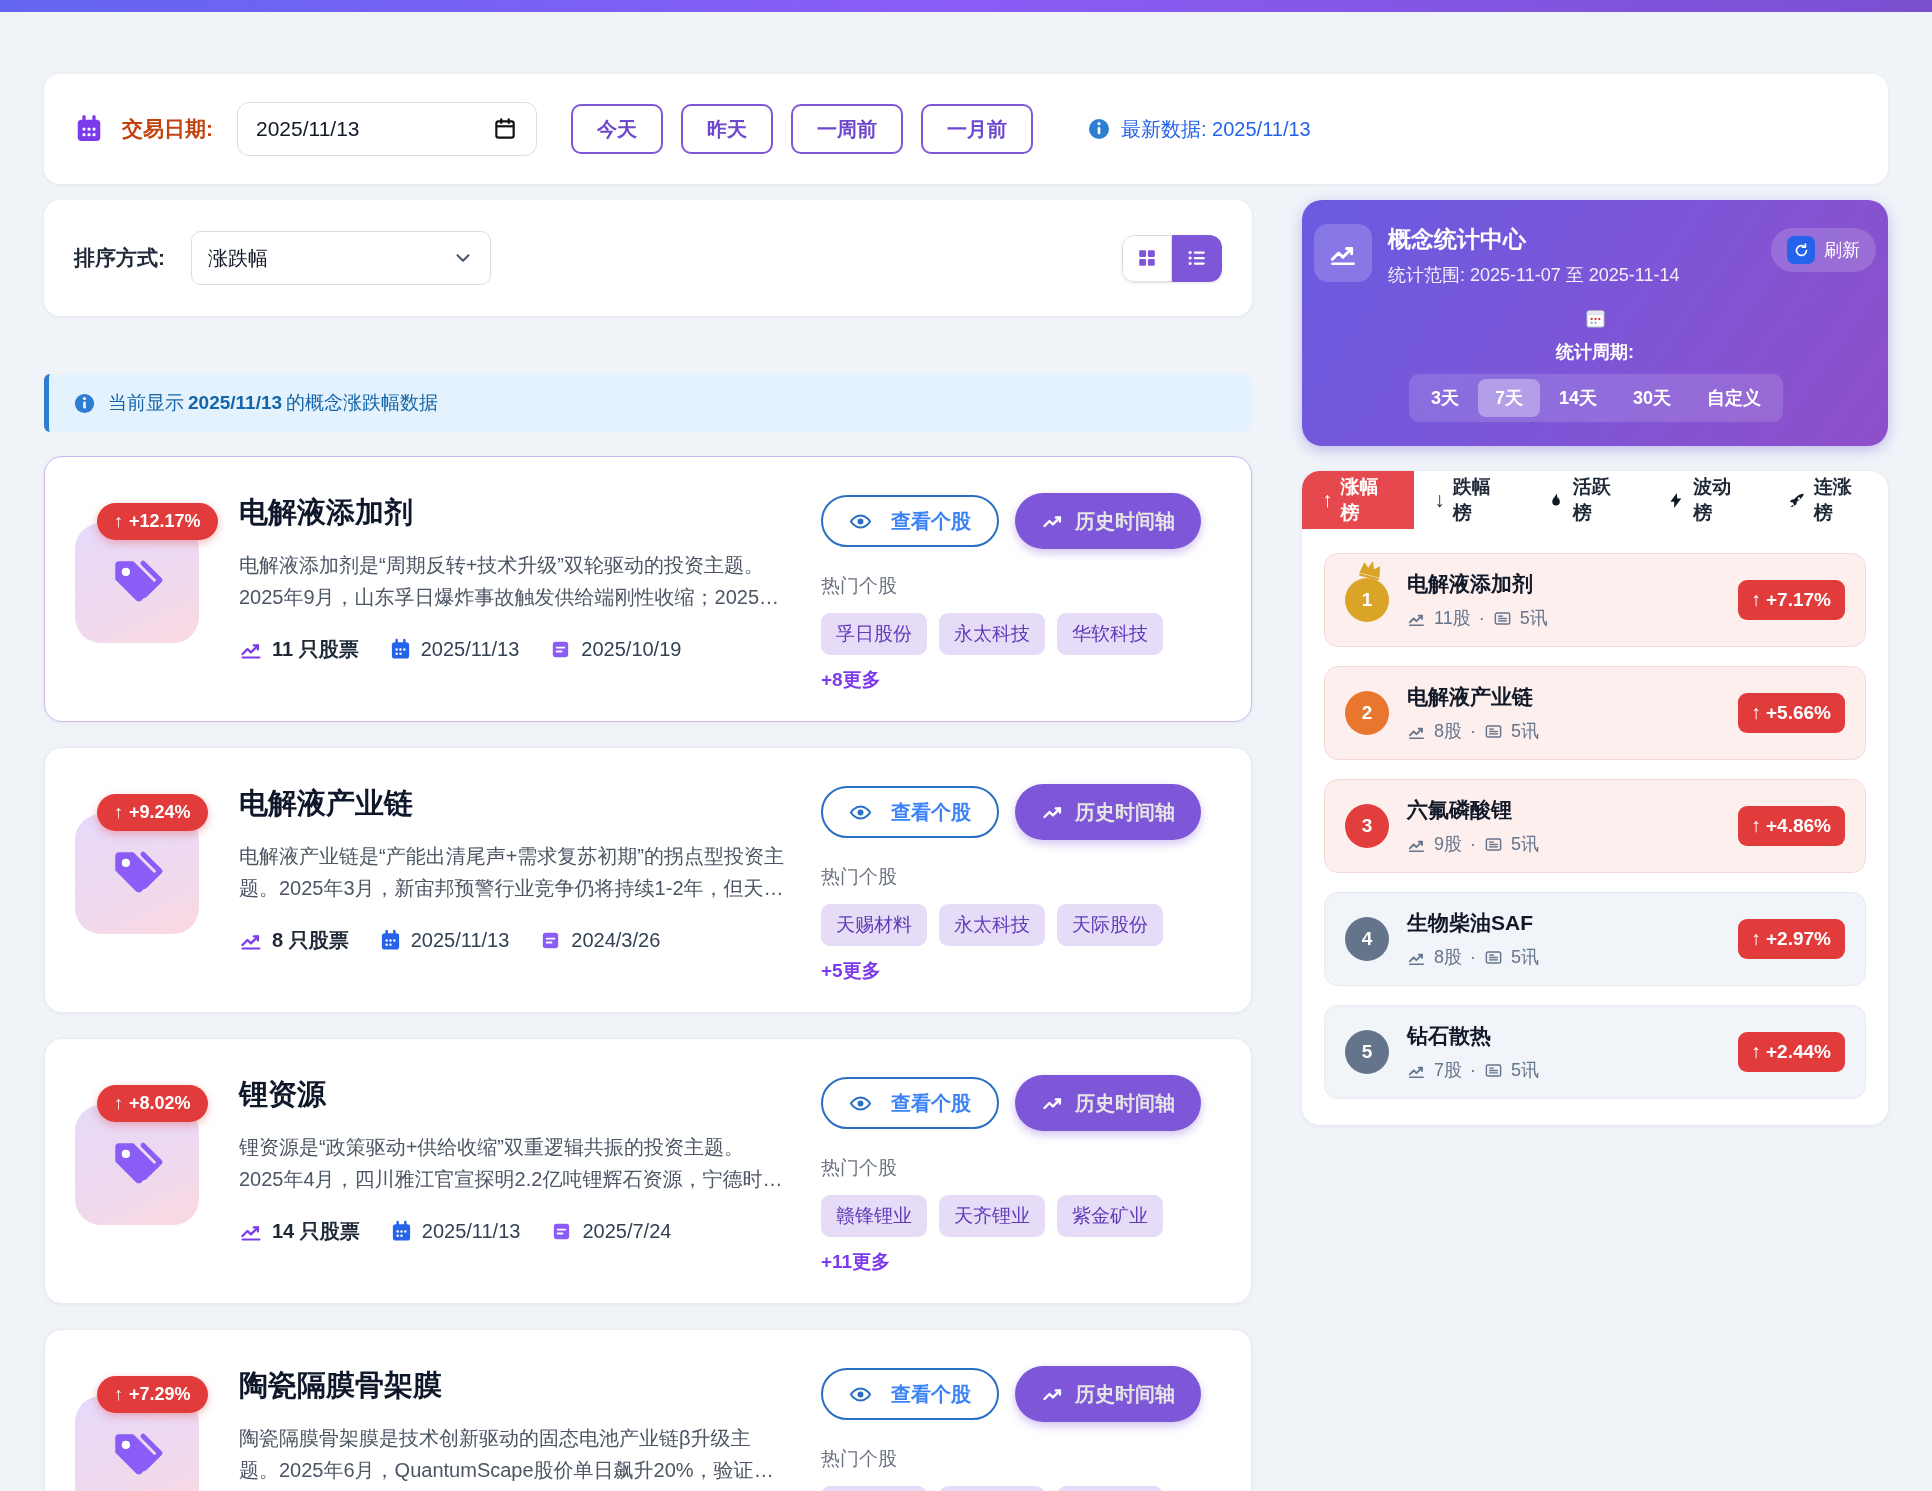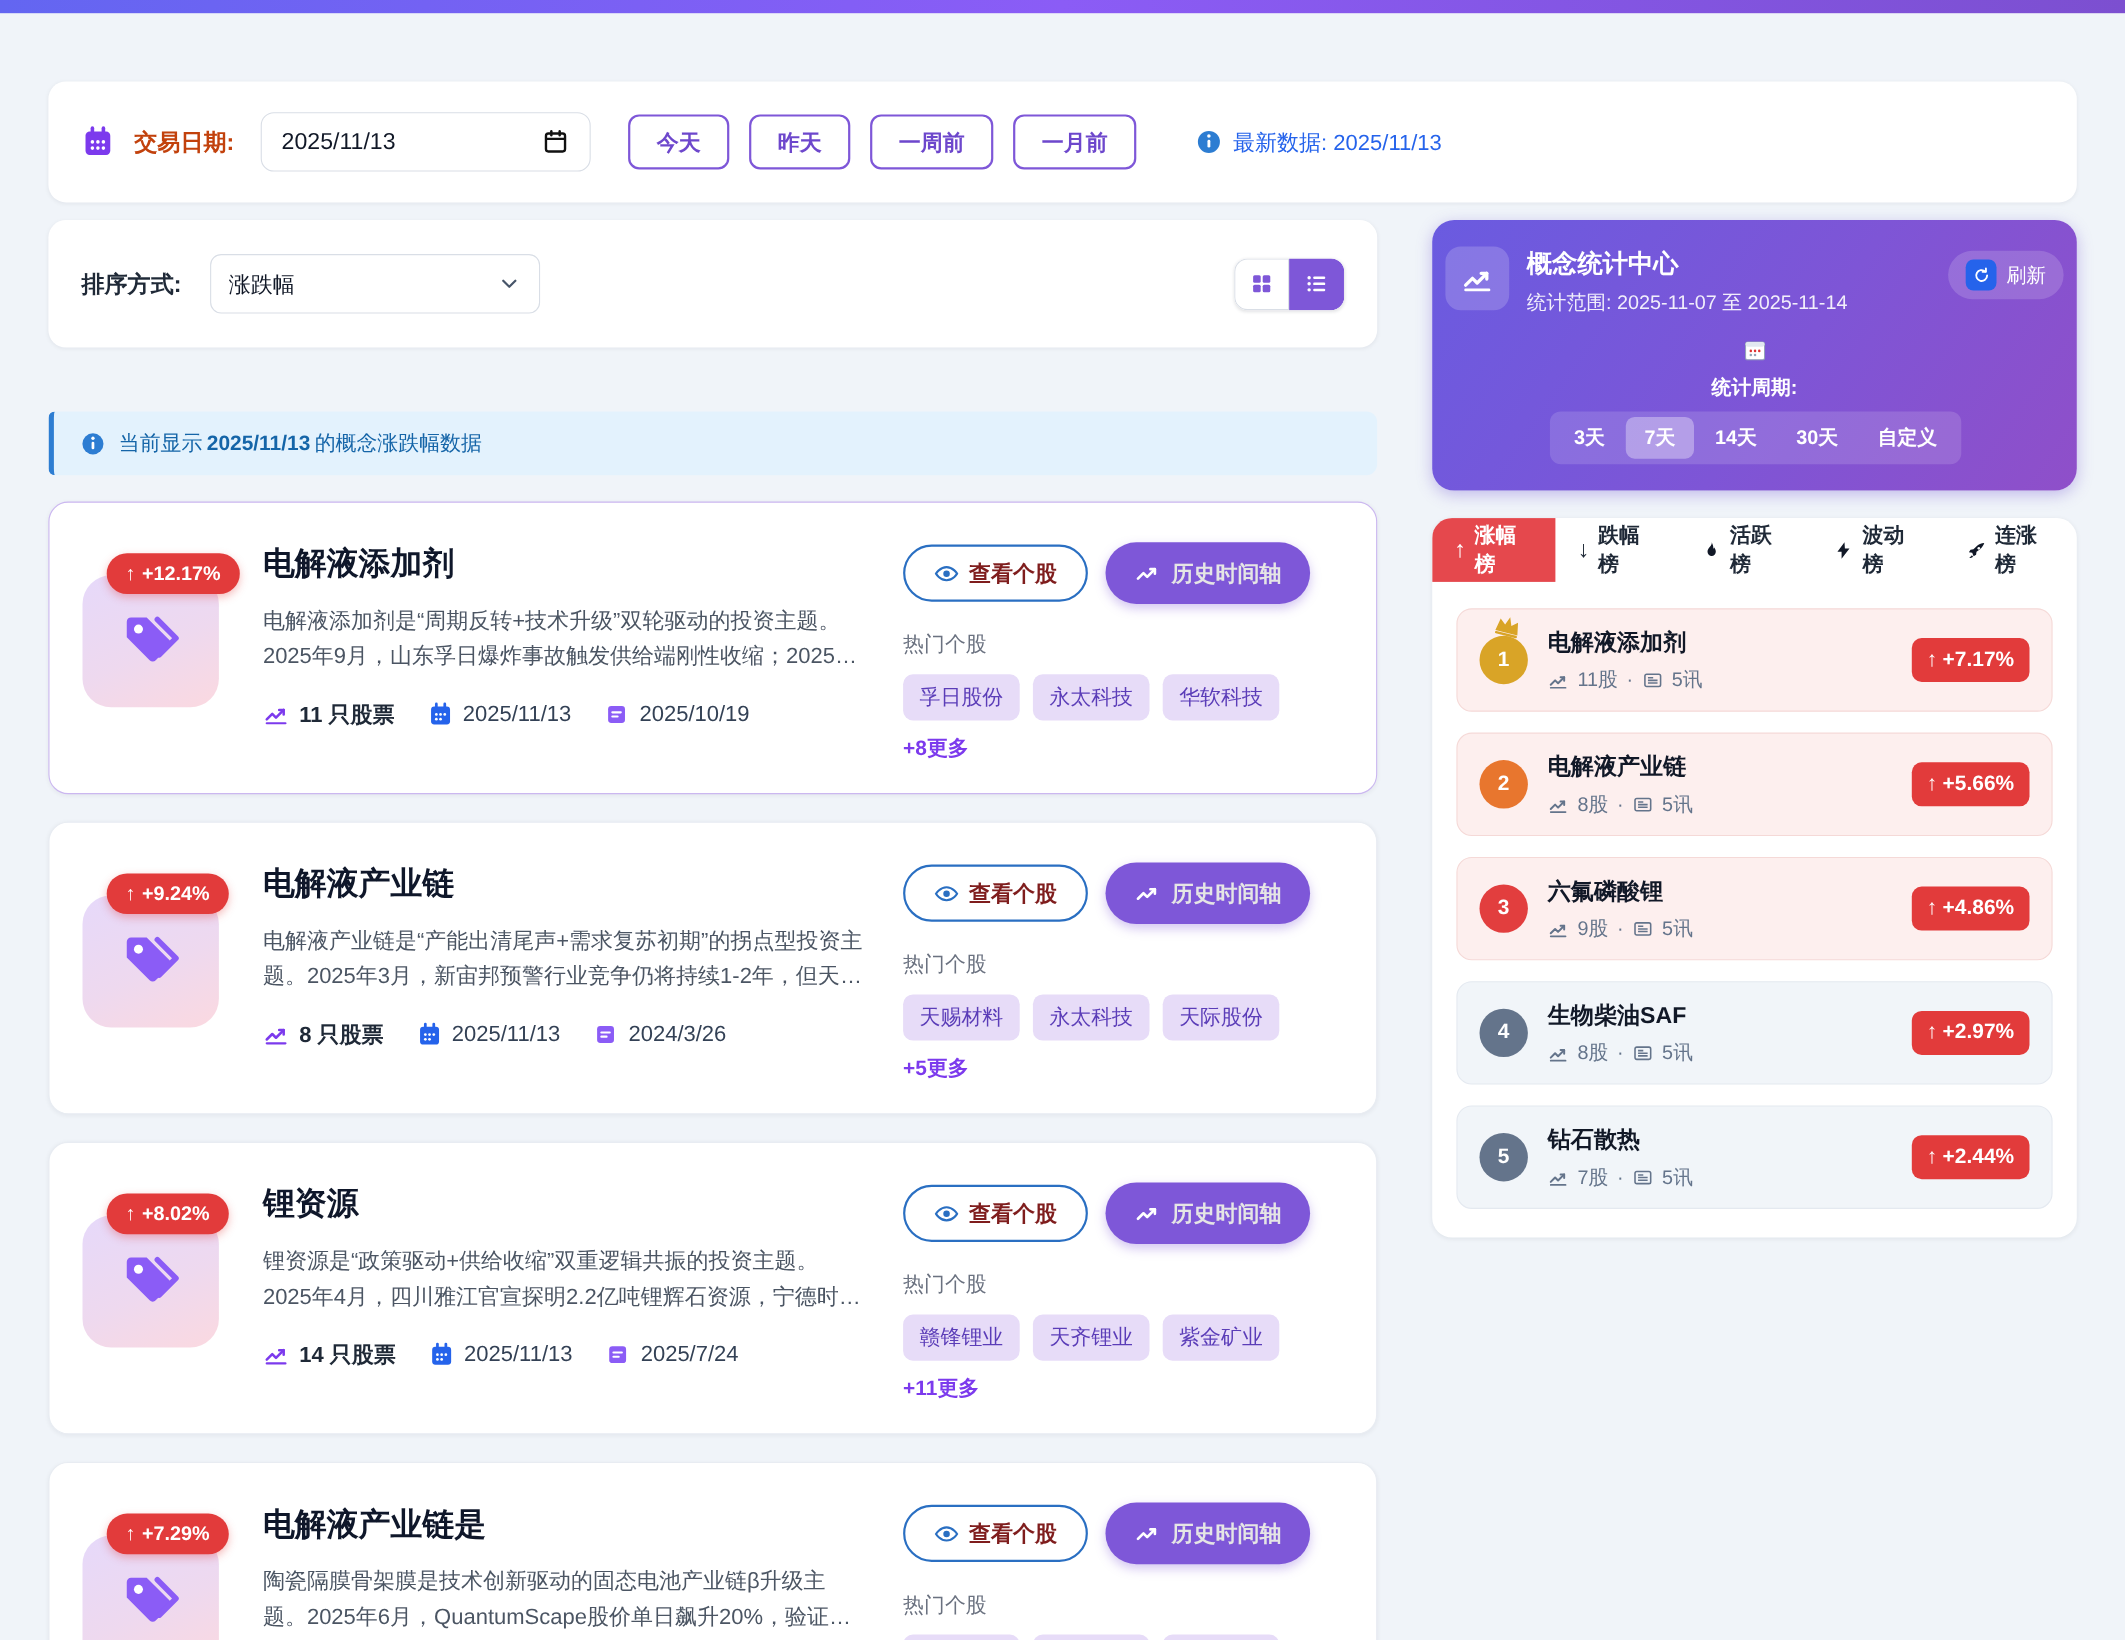--- a/index.html
+++ b/index.html
@@ -83,22 +83,22 @@
   .c-desc {
     font-size:20px; line-height:1.62; color:#4b5563;
     display:-webkit-box; -webkit-line-clamp:2; -webkit-box-orient:vertical; overflow:hidden;
   }
   .c-stats { margin-top:22px; display:flex; align-items:center; gap:30px; font-size:20px; color:#334155; }
   .stat { display:flex; align-items:center; gap:9px; }
   .stat b { color:#1f2937; font-weight:700; }
   .c-right { width:400px; flex-shrink:0; padding-top:8px; }
   .c-btns { display:flex; gap:16px; align-items:center; }
   .btn-view {
-    display:flex; align-items:center; gap:9px; background:#fff; border:2px solid #2a6fc2;
-    color:#7f1d1d; border-radius:999px; padding:0 26px; height:52px;
+    display:flex; align-items:center; gap:19px; background:#fff; border:2px solid #2a6fc2;
+    color:#3b82f6; border-radius:999px; padding:0 26px; height:52px;
     font-size:20px; font-weight:700; cursor:pointer; font-family:inherit;
   }
   .btn-history {
     display:flex; align-items:center; gap:10px; background:#7e57d8; border:none; color:#e5e5e5;
     border-radius:999px; padding:0 26px; height:56px; font-size:20px; font-weight:700;
     cursor:pointer; font-family:inherit; box-shadow:0 4px 10px rgba(126,87,216,.35);
   }
   .hot-label { margin-top:24px; font-size:19px; color:#6b7280; }
   .tags { margin-top:14px; display:flex; align-items:center; gap:12px; flex-wrap:wrap; }
   .tag { background:#e7dcf8; color:#5b3db8; border-radius:9px; padding:8px 15px; font-size:19px; cursor:pointer; }
@@ -483,21 +483,21 @@
             </div>
           <div class="c-square">
             <svg width="58" height="58" viewBox="0 0 24 24">
                 <path d="M3 10.5V4.6A1.6 1.6 0 0 1 4.6 3h5.9l8.6 8.6a1.6 1.6 0 0 1 0 2.3l-5.2 5.2a1.6 1.6 0 0 1-2.3 0z" fill="#8b5cf6"></path>
                 <circle cx="7.4" cy="7.4" r="1.7" fill="#fff"></circle>
                 <path d="M14.5 3.8l7 7-6.3 6.3" stroke="#8b5cf6" stroke-width="2.1" fill="none" stroke-linecap="round" stroke-linejoin="round"></path>
               </svg>
           </div>
         </div>
         <div class="c-mid">
-          <div class="c-title">电解液产业链是</div>
+          <div class="c-title">陶瓷隔膜骨架膜</div>
           <p class="c-desc">陶瓷隔膜骨架膜是技术创新驱动的固态电池产业链β升级主题。2025年6月，QuantumScape股价单日飙升20%，验证氧化物…</p>
 
         </div>
         <div class="c-right">
           <div class="c-btns">
             <button class="btn-view">
                 <svg width="23" height="23" viewBox="0 0 24 24">
                   <path d="M2 12s3.6-6.2 10-6.2S22 12 22 12s-3.6 6.2-10 6.2S2 12 2 12z" fill="none" stroke="#2a6fc2" stroke-width="2"></path>
                   <circle cx="12" cy="12" r="3.1" fill="#2a6fc2"></circle>
                 </svg>

